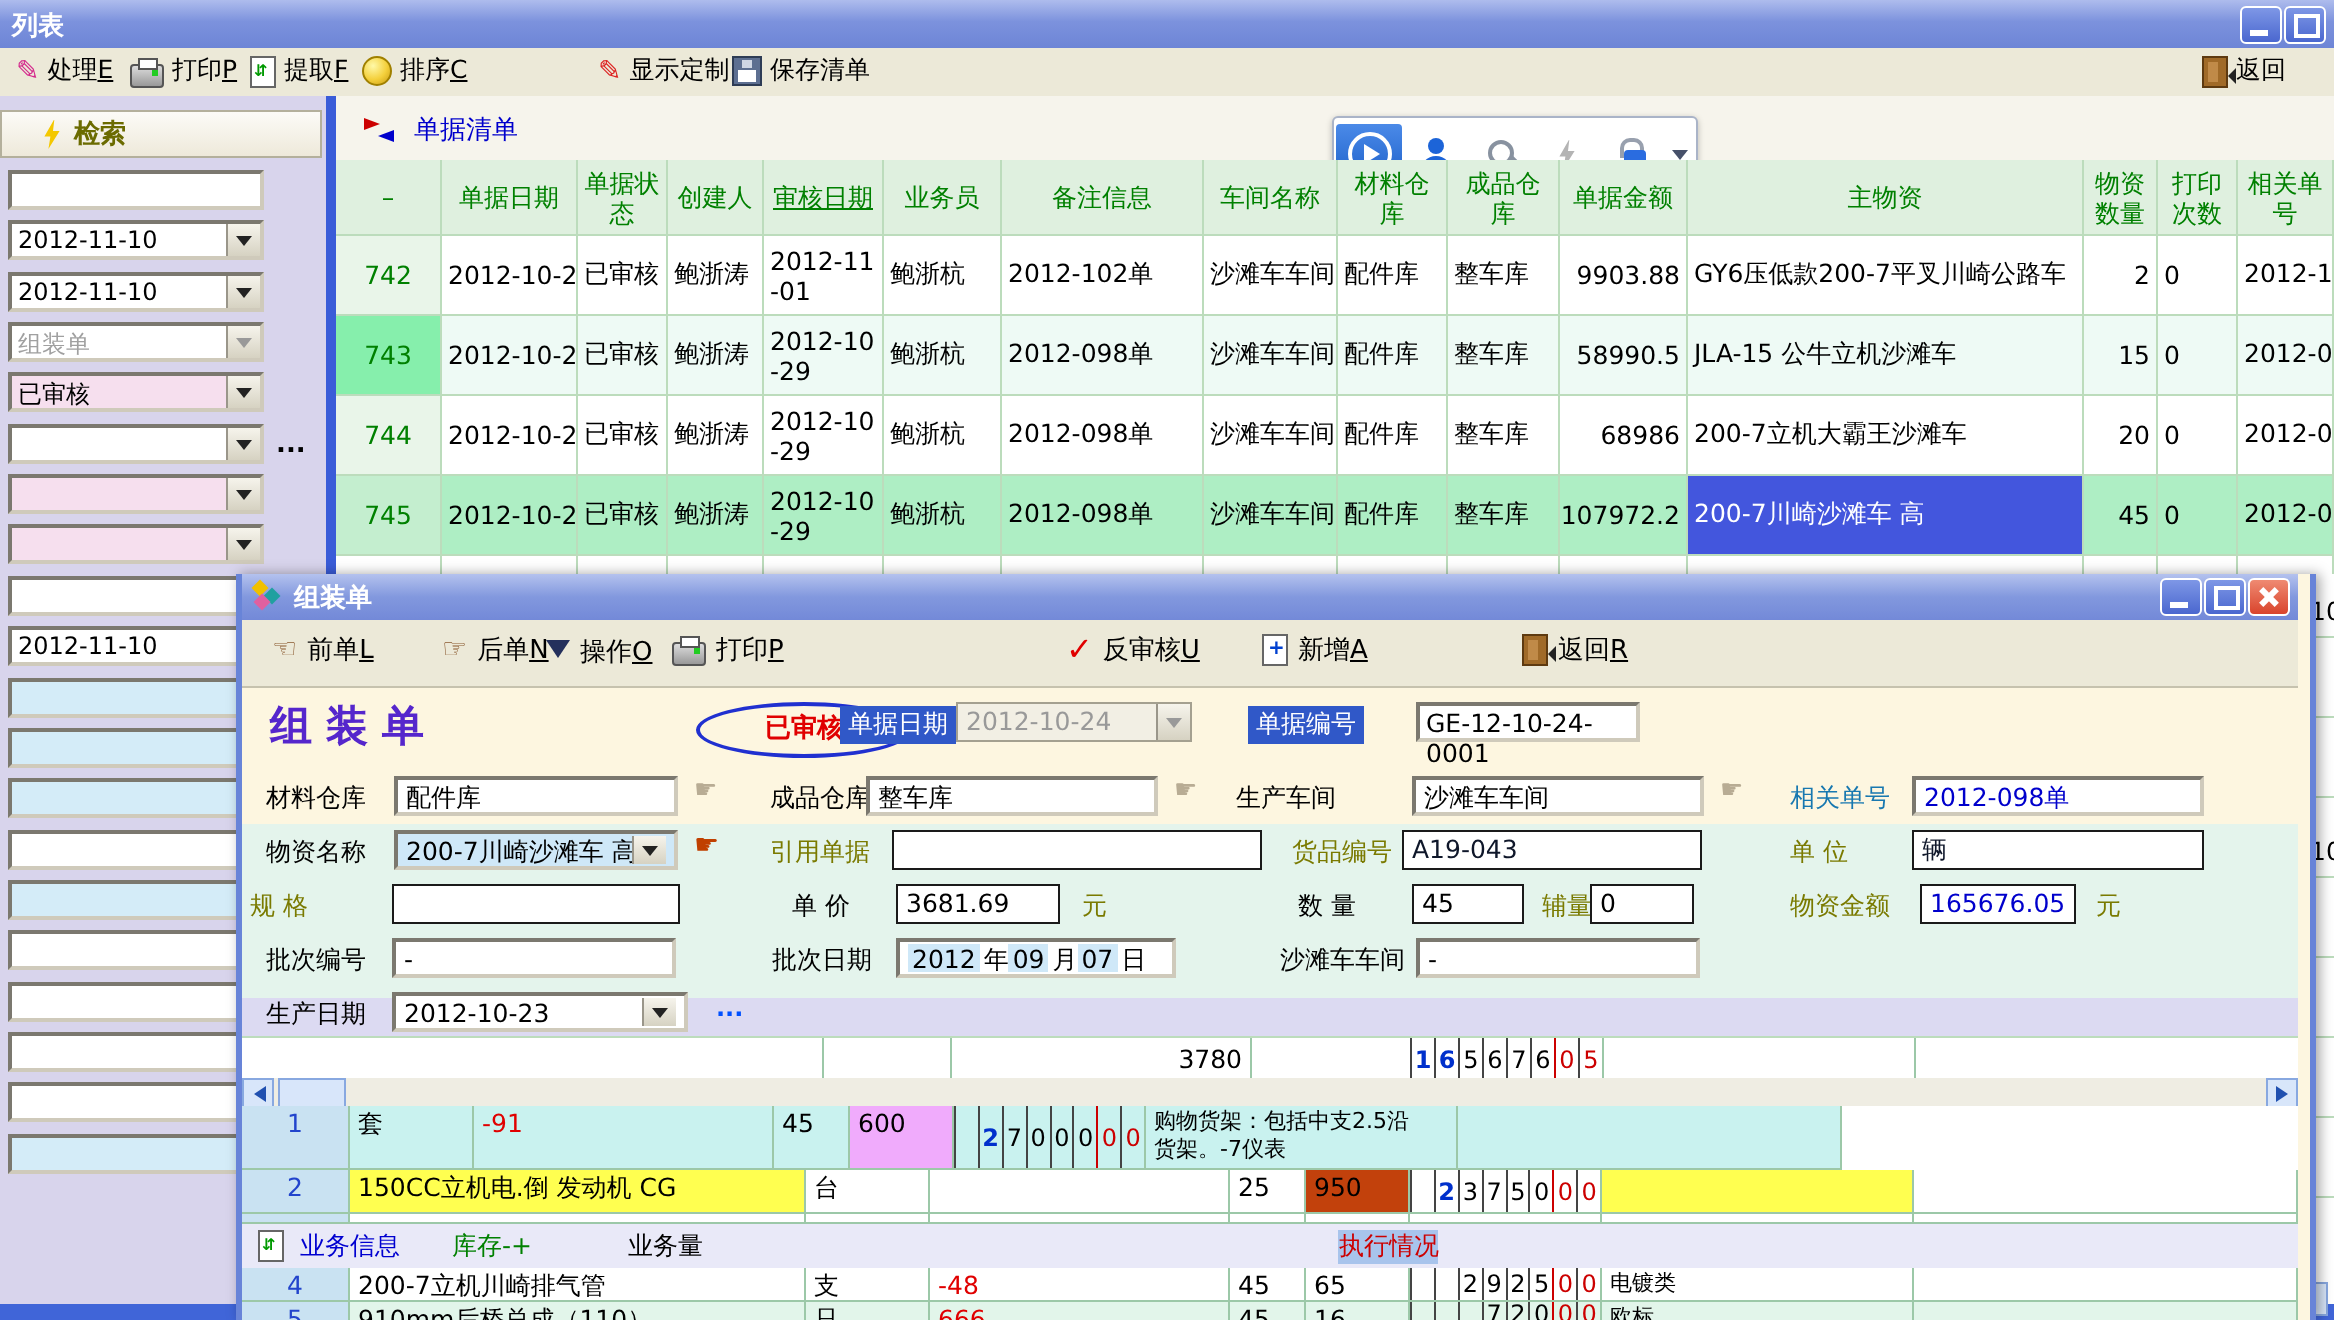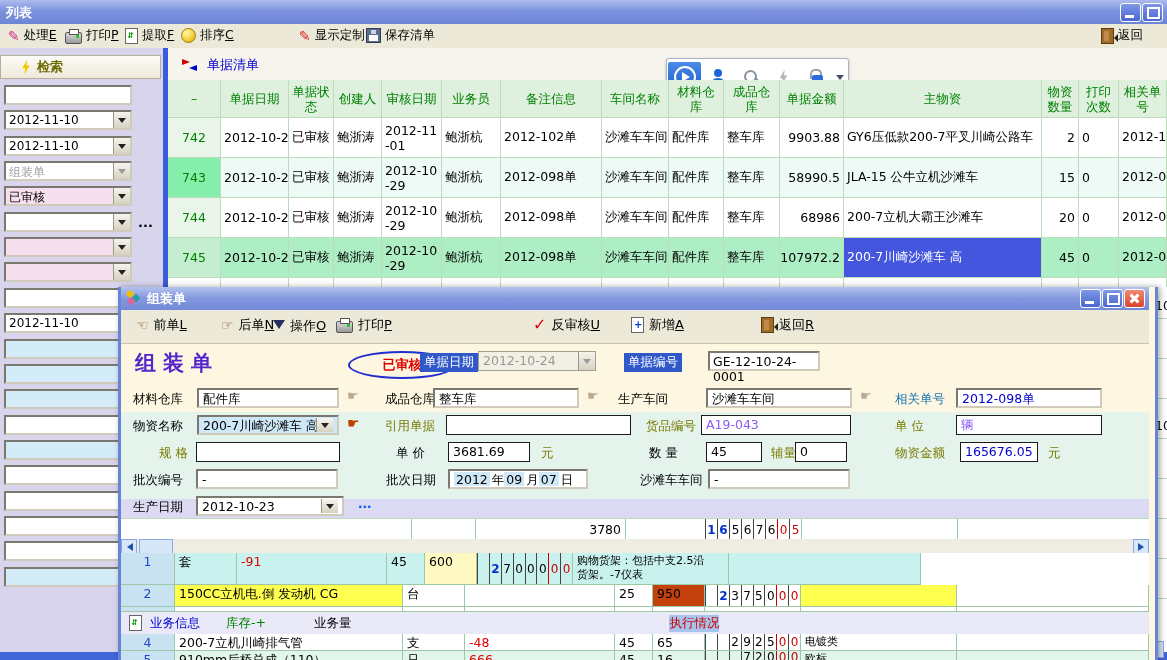--- a/index.html
+++ b/index.html
@@ -153,21 +153,21 @@
 
   .dlg-band{position:absolute;left:0;width:1028px}
   .frow{position:absolute;left:0;width:1028px;height:27px}
   .flbl{position:absolute;top:6px;font-size:12.5px;white-space:nowrap}
   .flbl.olive{color:#7a7a00}
   .flbl.teal{color:#1878b0}
   .fval{position:absolute;top:3px;height:20px;background:#fff;border:2px inset #cfcabb;
     box-sizing:border-box;font-size:12.5px;padding:1px 4px;white-space:nowrap;overflow:hidden;display:flex}
   .fval .sval{flex:1;overflow:hidden}
   .fval.box{border:1px solid #1a1a1a}
-  .fval.grayv{color:#8b5cf6}
+  .fval.grayv{color:#0f172a}
   .fval.bluev{color:#0000cc}
   .fsuffix{position:absolute;top:6px;color:#7a7a00;font-size:12.5px}
   .fhand{position:absolute;top:4px}
   .fmore{position:absolute;top:4px;color:#0050ff;font-weight:bold;cursor:pointer}
   .dseg{background:#cfe8f8;padding:0 2px;margin-right:2px}
 
   
   #totals-row{position:absolute;left:0;top:231px;width:1028px;height:21px;background:#fff;border-top:1px solid #bcdcbc}
   .gvline{position:absolute;top:0;width:1px;height:100%;background:#9cc8a8}
   #totals-price{position:absolute;left:400px;top:3px;width:100px;text-align:right;font-size:12.5px}
@@ -363,21 +363,21 @@
       <span class="qbtn" style="width: 14px;">
         <span class="ic i-dd"></span>
       </span>
     </div>
   <div id="listgrid">
       <div class="lrow hdr" style="top: 32px;">
         <div class="lcell" style="width: 53px; height: 38px;">–</div>
         <div class="lcell" style="width: 68px; height: 38px;">单据日期</div>
         <div class="lcell" style="width: 45px; height: 38px;">单据状态</div>
         <div class="lcell" style="width: 48px; height: 38px;">创建人</div>
-        <div class="lcell" style="width: 60px; height: 38px;">审核日期</div>
+        <div class="lcell" style="width: 60px; height: 38px; text-decoration: underline;">审核日期</div>
         <div class="lcell" style="width: 59px; height: 38px;">业务员</div>
         <div class="lcell" style="width: 101px; height: 38px;">备注信息</div>
         <div class="lcell" style="width: 67px; height: 38px;">车间名称</div>
         <div class="lcell" style="width: 55px; height: 38px;">材料仓库</div>
         <div class="lcell" style="width: 56px; height: 38px;">成品仓库</div>
         <div class="lcell" style="width: 64px; height: 38px;">单据金额</div>
         <div class="lcell" style="width: 198px; height: 38px;">主物资</div>
         <div class="lcell" style="width: 37px; height: 38px;">物资数量</div>
         <div class="lcell" style="width: 40px; height: 38px;">打印次数</div>
         <div class="lcell" style="width: 48px; height: 38px;">相关单号</div>
@@ -622,21 +622,21 @@
           <span class="sval">A19-043</span>
         </span>
       </div>
       <div class="frow" style="top: 125px;">
         <span class="flbl olive" style="left: 774px;">单 位</span>
         <span class="fval box grayv" style="left: 835px; width: 146px;">
           <span class="sval">辆</span>
         </span>
       </div>
       <div class="frow" style="top: 152px;">
-        <span class="flbl olive" style="left: 4px; margin-left: 34px;">规 格</span>
+        <span class="flbl olive" style="left: 4px;">规 格</span>
         <span class="fval box" style="left: 75px; width: 144px;">
           <span class="sval"></span>
         </span>
       </div>
       <div class="frow" style="top: 152px;">
         <span class="flbl" style="left: 275px;">单 价</span>
         <span class="fval box" style="left: 327px; width: 82px;">
           <span class="sval">3681.69</span>
         </span>
         <span class="fsuffix" style="left: 420px;">元</span>
@@ -739,21 +739,21 @@
         <i class="tri-r"></i>
       </span>
   </div>
 
   <div id="detail">
       <div class="drow2" style="top: 0px;">
         <div class="dc cnum" style="width: 54px; height: 32px;">1</div>
         <div class="dc" style="width: 62px; height: 32px; background: rgb(201, 242, 239);">套</div>
         <div class="dc rt red" style="width: 150px; height: 32px; background: rgb(201, 242, 239);">-91</div>
         <div class="dc rt" style="width: 38px; height: 32px; background: rgb(201, 242, 239);">45</div>
-        <div class="dc rt" style="width: 52px; height: 32px; background: #fef9c3;">600</div>
+        <div class="dc rt" style="width: 52px; height: 32px; background: #f0abfc;">600</div>
         <div class="dc amount" style="width: 96px; height: 32px; background: rgb(201, 242, 239); display: flex;">
           <span class="dcell"></span>
           <span class="dcell">
             <span class="b">2</span>
           </span>
           <span class="dcell">
             <span class="">7</span>
           </span>
           <span class="dcell">
             <span class="">0</span>

